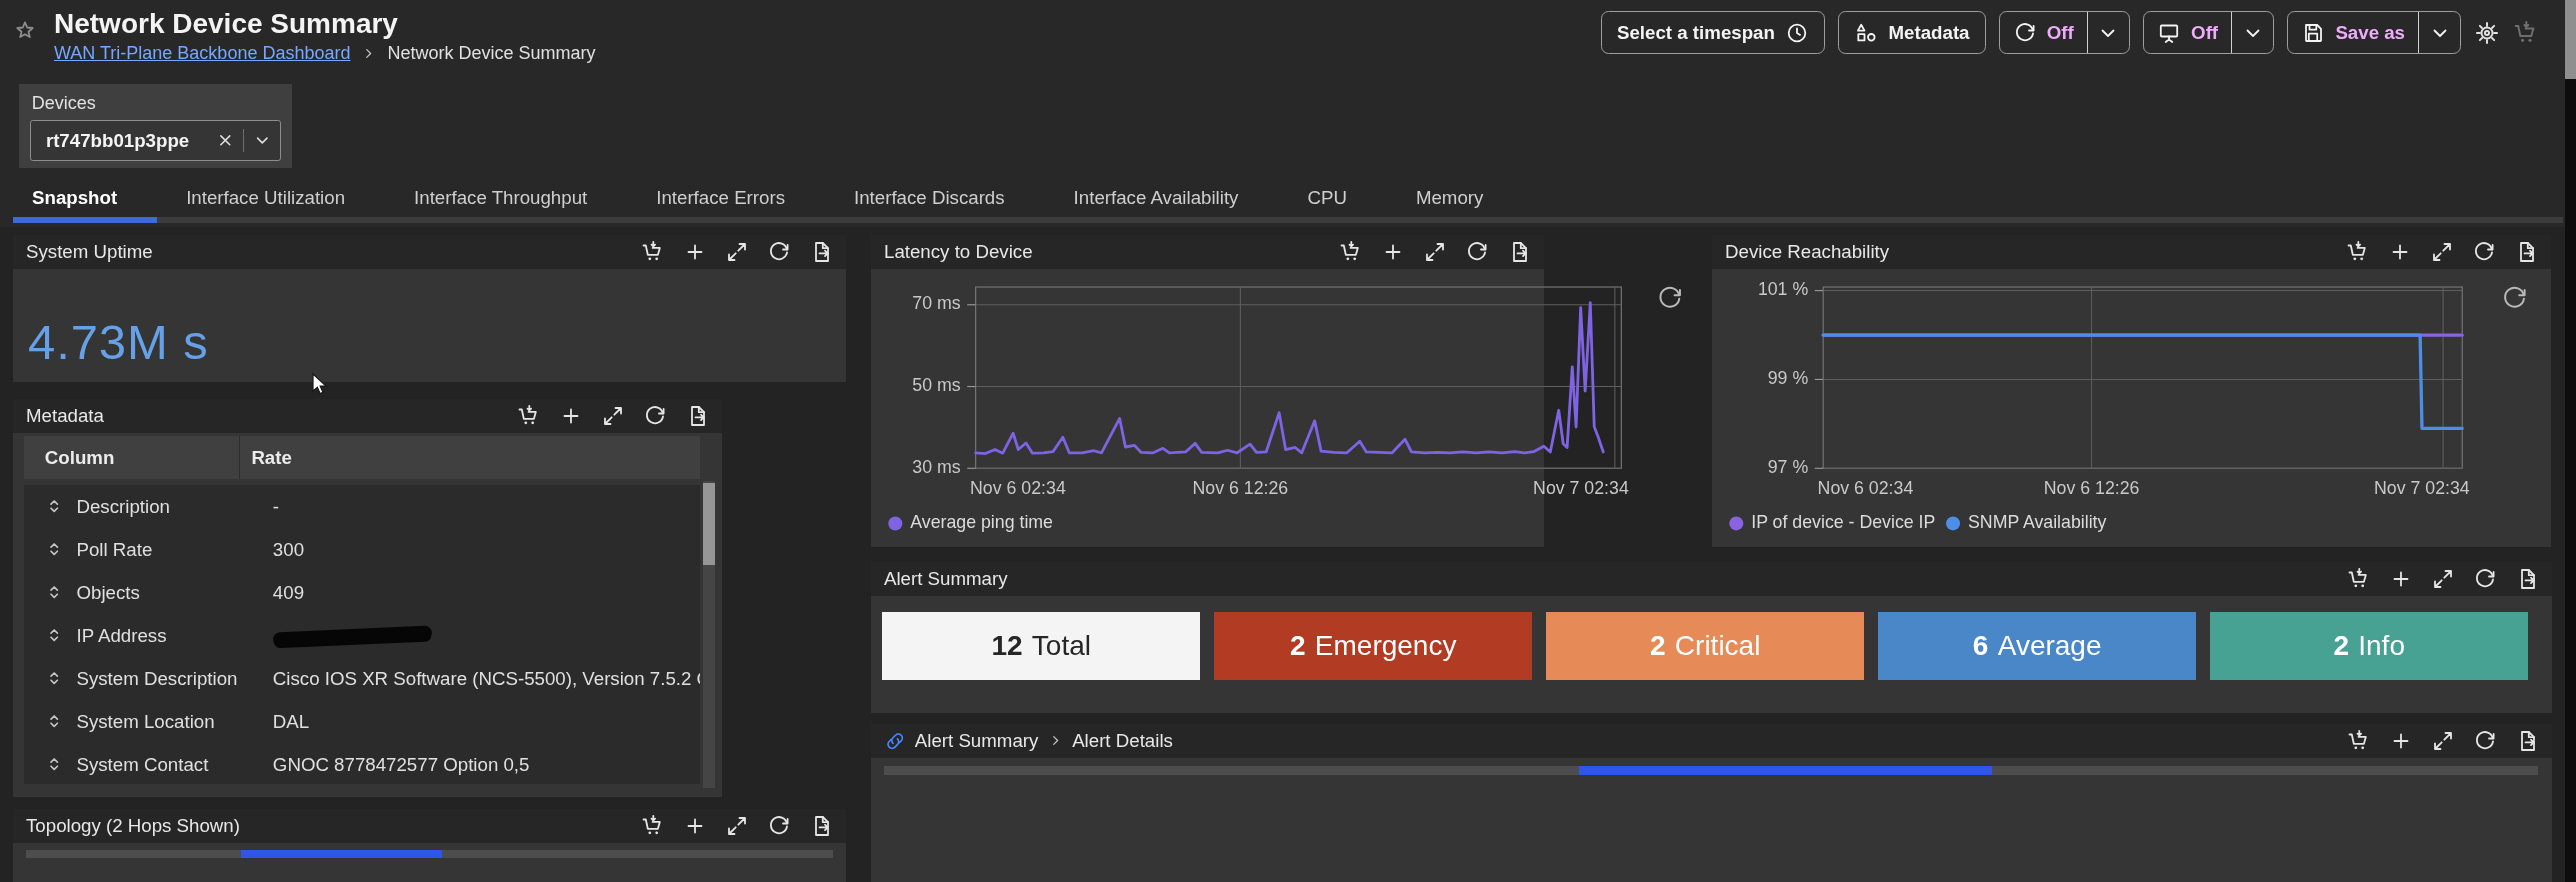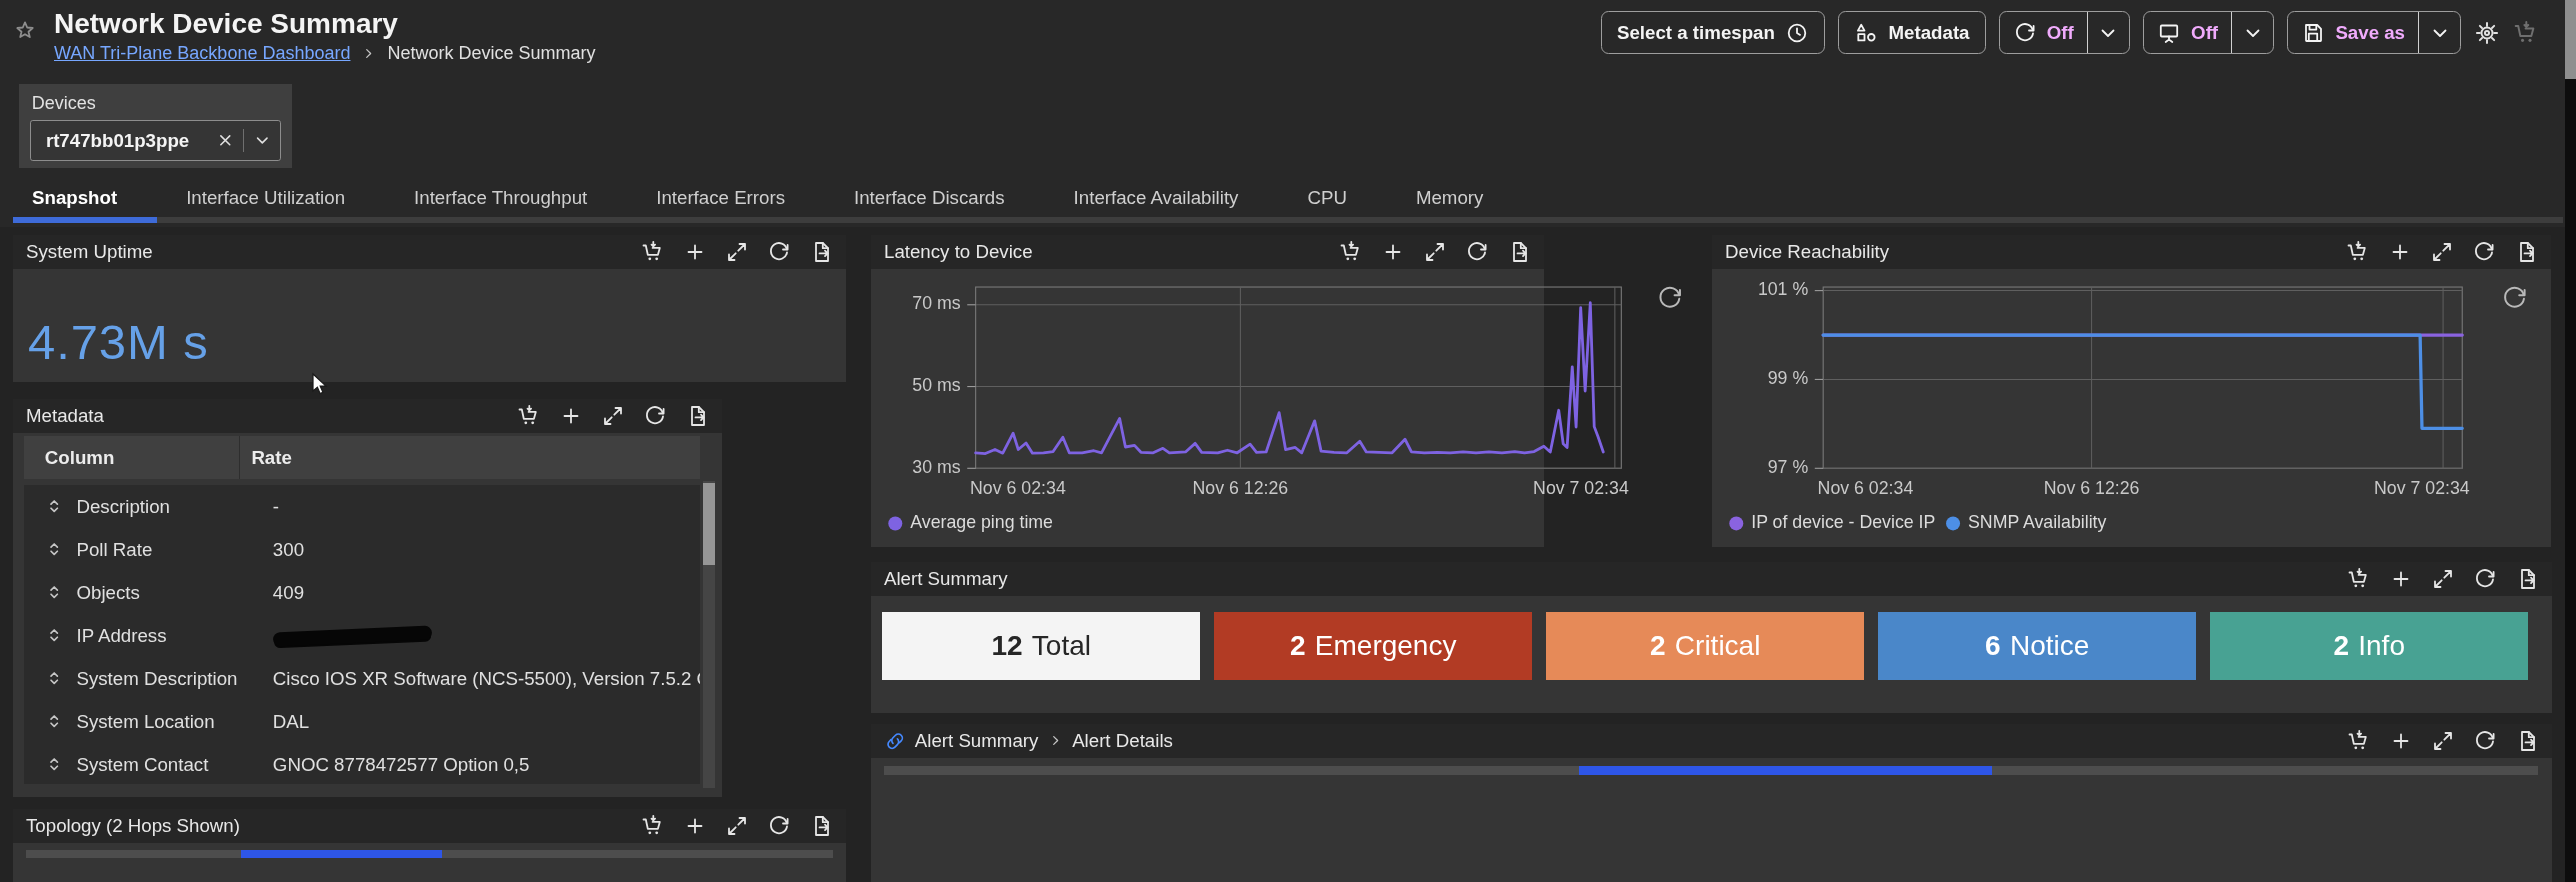--- a/index.html
+++ b/index.html
@@ -600,21 +600,21 @@
         <div class="alert-box" style="background: rgb(178, 59, 36); color: rgb(255, 255, 255);">
           <span class="cnt">2</span>
           <span>Emergency</span>
         </div>
         <div class="alert-box" style="background: rgb(230, 138, 88); color: rgb(255, 255, 255);">
           <span class="cnt">2</span>
           <span>Critical</span>
         </div>
         <div class="alert-box" style="background: rgb(74, 135, 201); color: rgb(255, 255, 255);">
           <span class="cnt">6</span>
-          <span>Notice</span>
+          <span>Average</span>
         </div>
         <div class="alert-box" style="background: rgb(72, 162, 147); color: rgb(255, 255, 255);">
           <span class="cnt">2</span>
           <span>Info</span>
         </div>
       </div>
   </div>
 
   <div class="panel" id="p-alertdet">
     <div class="phead">

